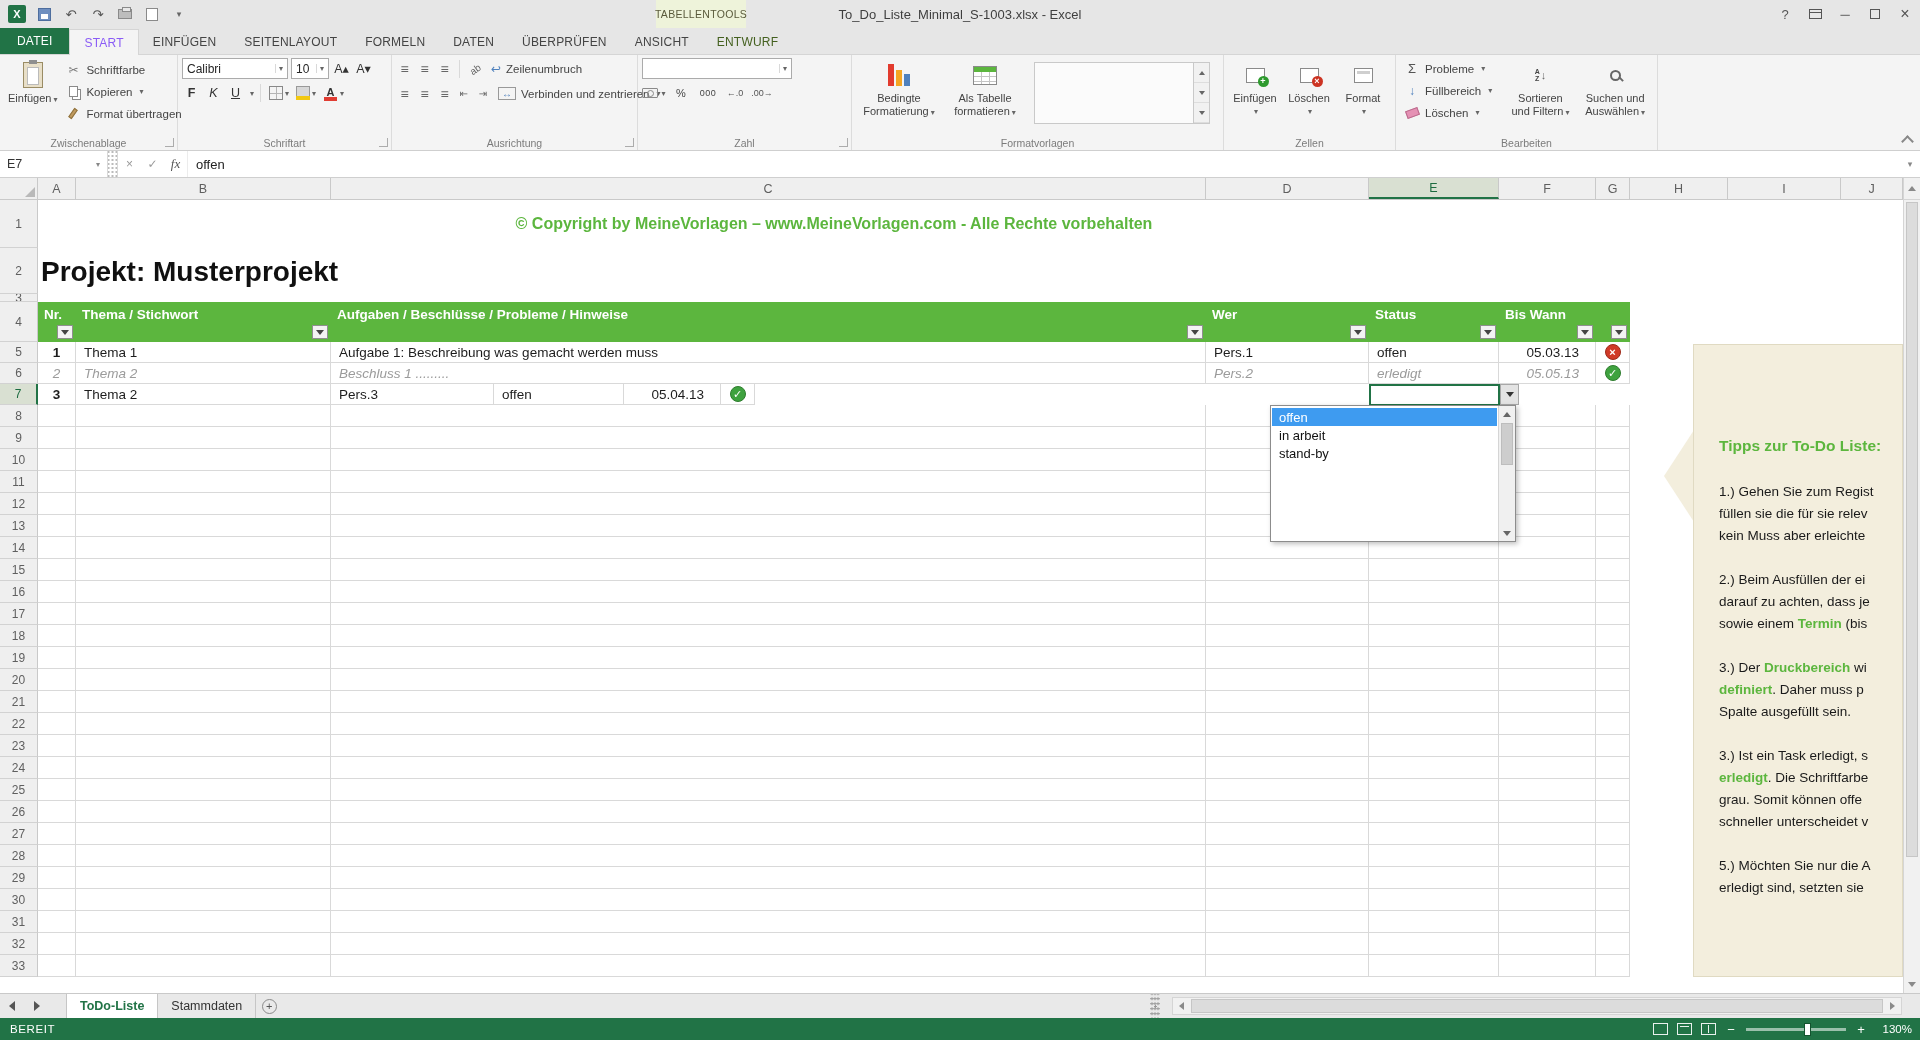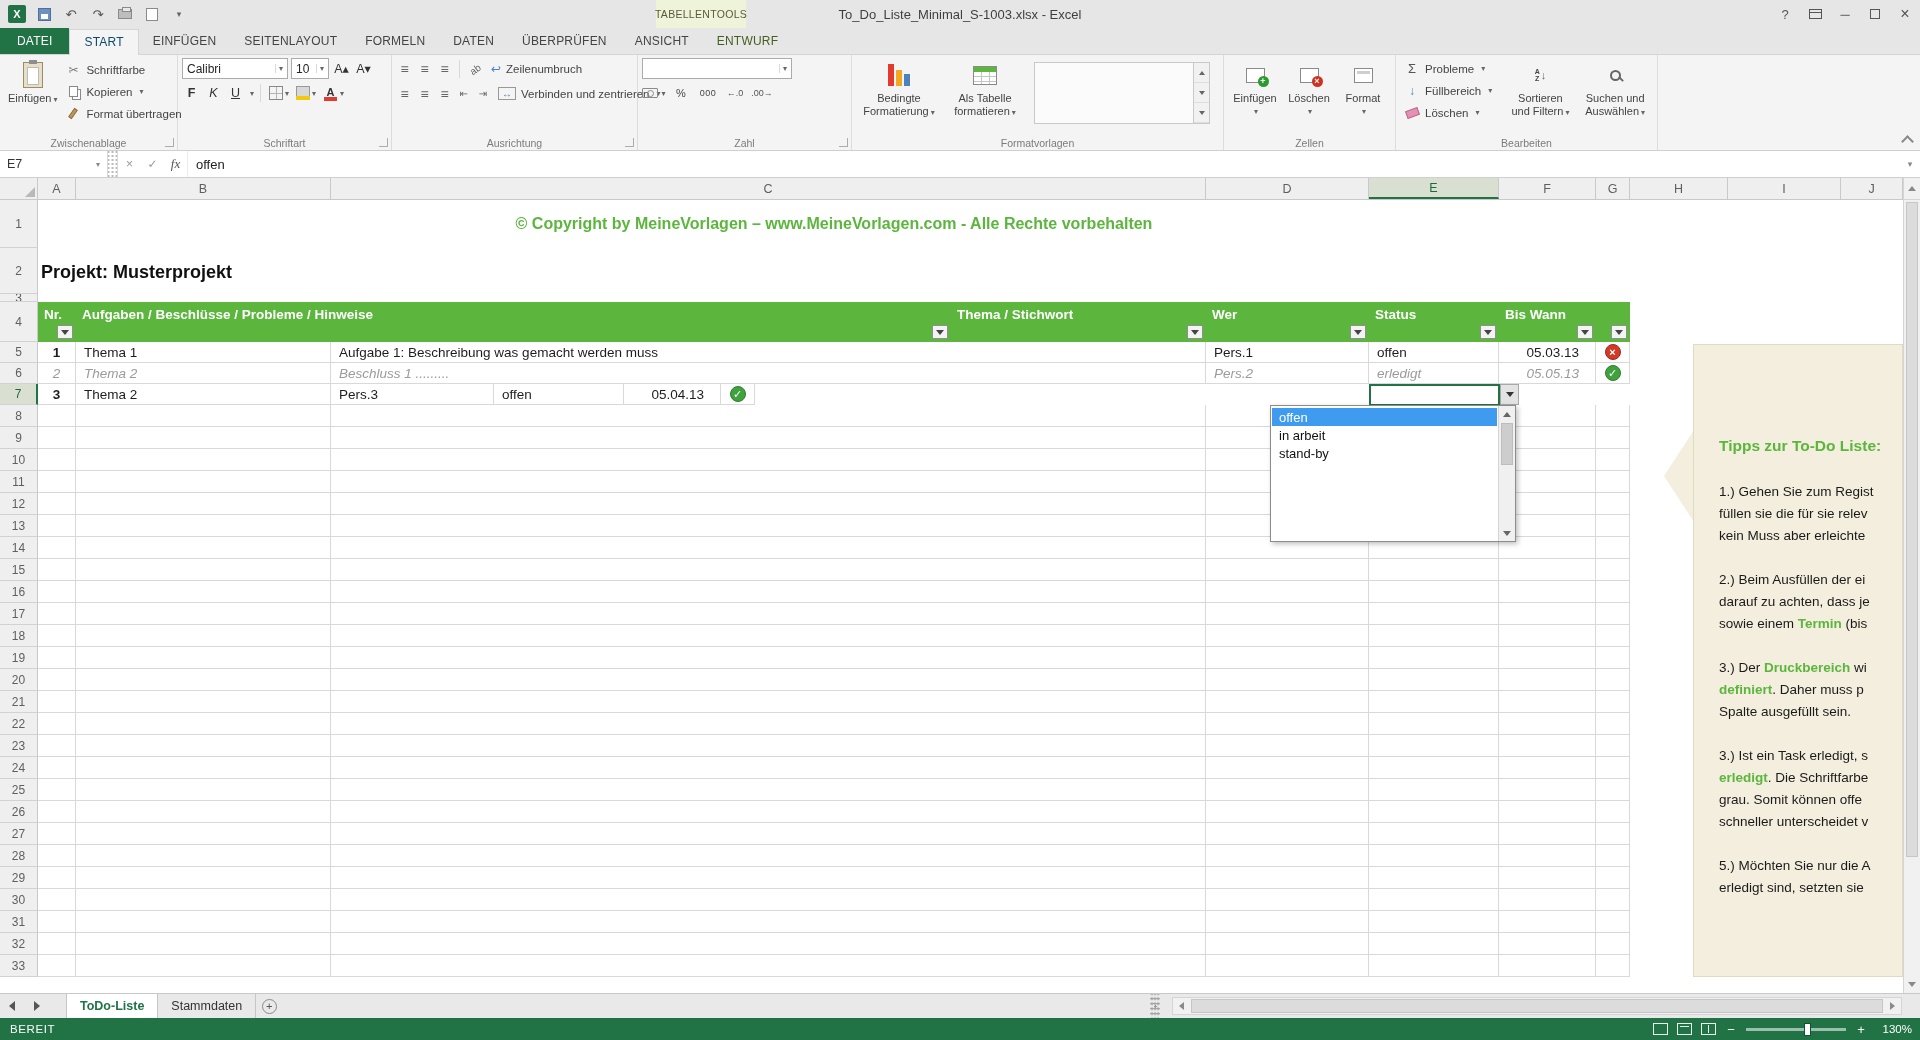--- a/index.html
+++ b/index.html
@@ -22,24 +22,24 @@
 #tb-title{position:absolute;left:0;right:0;text-align:center;font-size:13px;color:#3f3f3f;pointer-events:none}
 #ctx-header{position:absolute;left:656px;top:0;width:90px;height:100%;background:#eef3da;color:#5a5a3c;font-size:10.5px;display:flex;align-items:center;justify-content:center;letter-spacing:.3px;z-index:1}
 #winbtns{margin-left:auto;display:flex;height:100%;z-index:2}
 .wbtn{width:30px;height:100%;display:flex;align-items:center;justify-content:center;color:#555;font-size:13px}
 .ribopt{width:13px;height:10px;border:1px solid #555;position:relative}
 .ribopt::after{content:"";position:absolute;left:0;right:0;top:2px;height:1px;background:#555}
 .maxbox{width:10px;height:10px;border:1px solid #555}
 .wbtn.close{font-size:16px}
 
 
-#tabrow{height:26px;background:#e6e6e6;display:flex;align-items:center;flex:0 0 auto;position:relative;z-index:3}
+#tabrow{height:26px;background:#e6e6e6;display:flex;align-items:flex-end;flex:0 0 auto;position:relative;z-index:3}
 .rtab{padding:0 14px;height:25px;display:flex;align-items:center;font-size:12px;color:#444;letter-spacing:.2px}
 .rtab.file{background:#217346;color:#fff;height:26px;padding:0 17px}
-.rtab.active{background:#f4f4f4;color:#0c4a6e;border:1px solid #d5d5d5;border-bottom:none;height:26px;margin-bottom:-1px}
+.rtab.active{background:#f4f4f4;color:#8b5cf6;border:1px solid #d5d5d5;border-bottom:none;height:26px;margin-bottom:-1px}
 .rtab.context{color:#44601f}
 
 
 #ribbon{height:97px;background:#f4f4f4;border-top:1px solid #d5d5d5;border-bottom:1px solid #cfcfcf;display:flex;position:relative;flex:0 0 auto}
 .rgroup{position:relative;border-right:1px solid #dcdcdc;padding:3px 4px 17px;flex:0 0 auto;display:flex;align-items:flex-start}
 .rg-label{position:absolute;bottom:1px;left:0;right:0;text-align:center;font-size:10.5px;color:#7b7b7b}
 .dlaunch{position:absolute;right:3px;bottom:3px;width:9px;height:9px;border-right:1px solid #8f8f8f;border-bottom:1px solid #8f8f8f;opacity:.7}
 .bigbtn{display:flex;flex-direction:column;align-items:center;padding:3px 4px;font-size:11px;color:#444;text-align:center;line-height:13px}
 .bigbtn .bicon{height:28px;display:flex;align-items:center;justify-content:center;margin-bottom:3px}
 .car{font-size:8px;color:#666;margin-left:2px}
@@ -113,21 +113,21 @@
 .corner{width:38px;height:100%;border-right:1px solid #c9c9c9;position:relative;background:#efefef}
 .corner::after{content:"";position:absolute;right:2px;bottom:2px;border-left:10px solid transparent;border-bottom:10px solid #b9b9b9}
 .colh{height:100%;display:flex;align-items:center;justify-content:center;font-size:12.5px;color:#5f5f5f;border-right:1px solid #c9c9c9}
 .colh.sel{background:#d9e0d2;color:#1c6b40;border-bottom:2px solid #217346}
 #rowsArea{flex:1;position:relative;overflow:hidden}
 .grow{display:flex;width:100%}
 .rownum{width:38px;flex:0 0 auto;background:#efefef;border-right:1px solid #c9c9c9;border-bottom:1px solid #d2d2d2;display:flex;align-items:center;justify-content:center;font-size:12px;color:#5f5f5f;overflow:hidden}
 .rownum.act{background:#d9e0d2;color:#1c6b40;border-right:2px solid #217346}
 .rowbody{flex:1;position:relative;display:flex}
 .copyright{width:1592px;text-align:center;line-height:48px;color:#5cb63e;font-weight:bold;font-size:16px;white-space:nowrap;overflow:hidden}
-.ptitle{line-height:48px;font-size:18px;font-weight:bold;color:#101010;padding-left:3px;white-space:nowrap}
+.ptitle{line-height:48px;font-size:28px;font-weight:bold;color:#101010;padding-left:3px;white-space:nowrap}
 .hband,.dband,.eband{display:flex;height:100%}
 .hcell{position:relative;height:100%;color:#fff;font-weight:bold;font-size:13.5px;padding:5px 0 0 6px;white-space:nowrap;overflow:hidden;background:#5cb63e;flex:0 0 auto}
 .filterbtn{position:absolute;right:3px;bottom:3px;width:16px;height:14px;background:#f3f3f3;border:1px solid #8f8f8f;display:flex;align-items:center;justify-content:center}
 .filterbtn::after{content:"";border:4px solid transparent;border-top:5px solid #444;margin-top:4px}
 .dcell,.ecell{height:100%;border-right:1px solid #d9d9d9;border-bottom:1px solid #d9d9d9;display:flex;align-items:center;font-size:13.5px;color:#1d1d1d;overflow:hidden;white-space:nowrap;flex:0 0 auto}
 .dcell{padding-left:8px}
 .dcell.c0{justify-content:center;padding-left:0;font-weight:bold}
 .dcell.c5{justify-content:flex-end;padding-right:16px}
 .dcell.c6{justify-content:center;padding:0}
 .dband.done .dcell{color:#9b9b9b;font-style:italic;font-weight:normal}
@@ -521,22 +521,22 @@
           </div>
           <div class="grow" style="height: 8px;">
             <div class="rownum">3</div>
             <div class="rowbody"></div>
           </div>
           <div class="grow" style="height: 40px;">
             <div class="rownum">4</div>
             <div class="rowbody">
               <div class="hband">
                 <div class="hcell" style="width: 38px;"><span>Nr.</span><div class="filterbtn"></div></div>
+                <div class="hcell" style="width: 255px;"><span>Thema / Stichwort</span><div class="filterbtn"></div></div>
                 <div class="hcell" style="width: 875px;"><span>Aufgaben / Beschlüsse / Probleme / Hinweise</span><div class="filterbtn"></div></div>
-                <div class="hcell" style="width: 255px;"><span>Thema / Stichwort</span><div class="filterbtn"></div></div>
                 <div class="hcell" style="width: 163px;"><span>Wer</span><div class="filterbtn"></div></div>
                 <div class="hcell" style="width: 130px;"><span>Status</span><div class="filterbtn"></div></div>
                 <div class="hcell" style="width: 97px;"><span>Bis Wann</span><div class="filterbtn"></div></div>
                 <div class="hcell" style="width: 34px;"><span></span><div class="filterbtn"></div></div>
               </div>
             </div>
           </div>
           <div class="grow" style="height: 21px;">
             <div class="rownum">5</div>
             <div class="rowbody">

